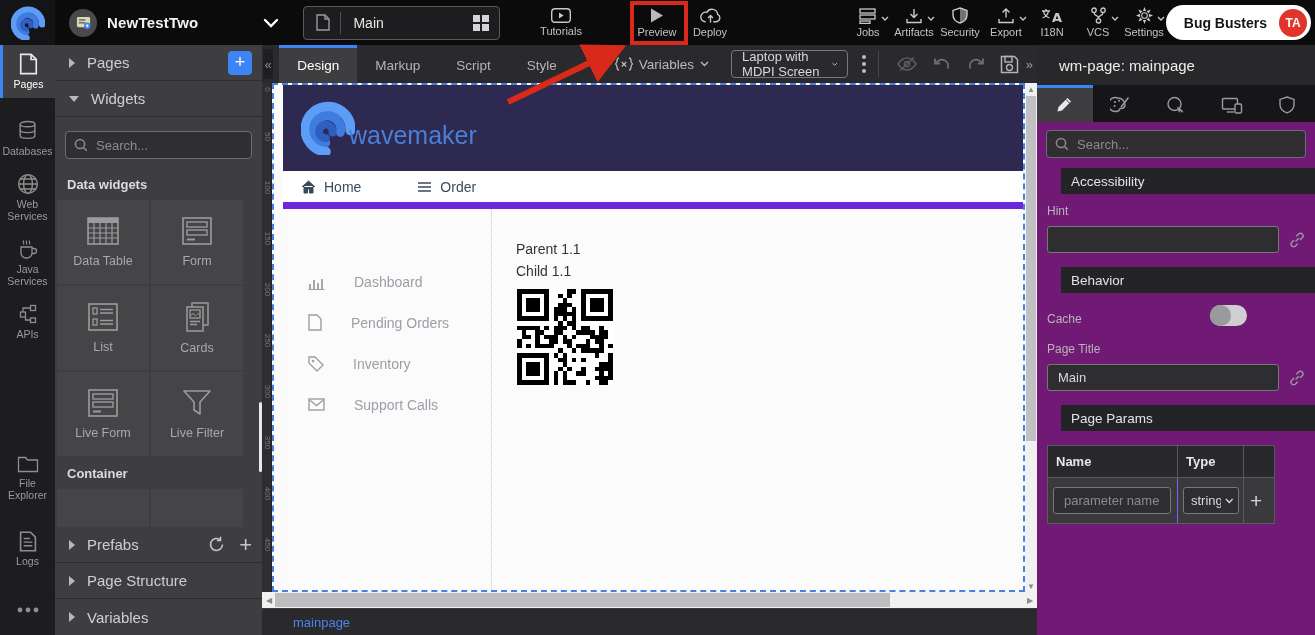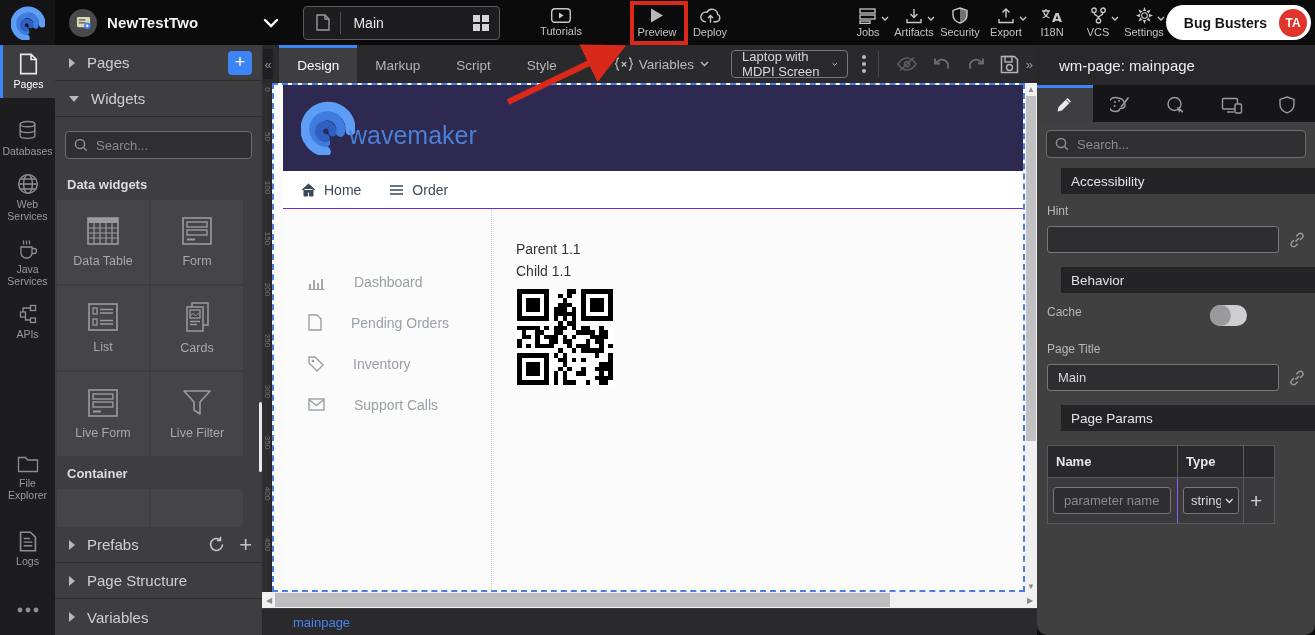--- a/index.html
+++ b/index.html
@@ -95,22 +95,22 @@
   .tool-ic { margin:0 7px; cursor:pointer; display:flex; align-items:center; }
   .expand-btn { margin-left:auto; margin-right:4px; color:#9a9a9c; font-size:13px; cursor:pointer; }
 
   .canvas-zone { height:509px; min-height:509px; display:flex; background:#2a2a2c; }
   .ruler { width:10px; background:#2e2e30; position:relative; border-right:1px solid #232325; }
   .r-tick { position:absolute; left:-2px; color:#77777a; font-size:8px; transform:rotate(90deg); transform-origin:center; width:14px; text-align:center; }
   .design-canvas { width:753px; background:#fafafa; position:relative; border:2px dashed #4a7fe0; overflow:hidden; }
   .dc-inner { position:absolute; left:9px; top:0; right:0; bottom:0; }
   .site-header { height:86px; background:#2d2950; display:flex; align-items:center; padding-left:18px; }
   .brandtext { color:#4b7fd6; font-size:25px; margin-left:-6px; margin-top:14px; }
-  .site-nav { height:38px; background:#fff; border-bottom:1px solid #6d28d9; display:flex; align-items:center;
-    padding-left:18px; gap:28px; }
+  .site-nav { height:38px; background:#fff; border-bottom:7px solid #6d28d9; display:flex; align-items:center;
+    padding-left:18px; gap:56px; }
   .nav-item { display:flex; align-items:center; gap:8px; color:#3a4a5c; font-size:14px; cursor:pointer; }
   .site-body { display:flex; height:381px; background:#fbfbfc; }
   .side-menu { width:209px; border-right:1px dotted #c8c8ca; padding-top:52px; }
   .menu-item { height:41px; display:flex; align-items:center; padding-left:25px; gap:29px; color:#9aa0a6;
     font-size:14px; cursor:pointer; }
   .page-content { flex:1; padding:32px 0 0 24px; }
   .pc-label { color:#333; font-size:14px; margin-bottom:6px; }
   .qr { margin-top:4px; width:98px; height:96px; background:#fff; }
 
   .vscroll { width:12px; background:#f1f1f1; display:flex; flex-direction:column; align-items:center; position:relative; }
@@ -119,40 +119,40 @@
   .vscroll .arr.down { position:absolute; bottom:0; }
   .hscroll { height:16px; min-height:16px; background:#f1f1f1; position:relative; display:flex; align-items:center; }
   .hscroll .arr { color:#8a8a8c; font-size:8px; width:14px; text-align:center; }
   .hscroll .arr.right { position:absolute; right:0; }
   .hscroll .thumb { position:absolute; left:13px; top:1px; width:615px; height:14px; background:#bdbdbf; }
   .bottombar { height:27px; min-height:27px; background:#2a2a2c; border-top:1px solid #3a3a3c;
     display:flex; align-items:center; padding-left:31px; }
   .btab { color:#4b82f0; font-size:13px; cursor:pointer; }
 
   
-  .rpanel { position:absolute; left:1037px; top:45px; width:278px; height:590px; background:#404040;
-    display:flex; flex-direction:column;border-radius:10px; }
+  .rpanel { position:absolute; left:1037px; top:45px; width:278px; height:590px; background:#701a75;
+    display:flex; flex-direction:column; }
   .rp-head { height:40px; min-height:40px; background:#28282a; color:#ededed; font-size:15px;
     display:flex; align-items:center; padding-left:22px; }
   .rp-tabs { height:37px; min-height:37px; display:flex; background:#161618; }
   .rp-tab { flex:1; display:flex; align-items:center; justify-content:center; cursor:pointer;
     border-top:3px solid transparent; }
   .rp-tab.active { background:#3e3e40; border-top:3px solid #3d85f5; }
   .rp-search { padding:8px 9px 10px; }
   .rp-search .searchwrap { margin:0; }
   .rsect { background:#242426; color:#e3e3e5; font-size:13.5px; padding:5px 10px; height:26px;
     display:flex; align-items:center;margin-left:24px; }
   .field { padding:10px 10px 14px; }
   .field .flabel { color:#b7b7b9; font-size:12px; margin-bottom:8px; }
   .frow { display:flex; align-items:center; gap:10px; }
   .tinput { flex:1; height:27px; background:#2e2e30; border:1px solid #77777a; border-radius:3px;
     color:#d8d8da; font-size:13px; padding:0 10px; outline:none; font-family:inherit; }
   .tinput::placeholder { color:#8b8b8d; }
   .linkic { cursor:pointer; display:flex; }
-  .cache-row { display:flex; align-items:flex-start; padding:12px 10px 6px; }
+  .cache-row { display:flex; align-items:flex-end; padding:12px 10px 6px; }
   .cache-row .flabel { color:#b7b7b9; font-size:12px; }
   .toggle { margin-left:auto; margin-right:58px; width:37px; height:21px; border-radius:11px; background:#cfcfd1;
     position:relative; cursor:pointer; }
   .toggle .knob { position:absolute; left:0; top:0; width:21px; height:21px; border-radius:50%; background:#9a9a9c; }
   .pp-table { margin:14px 10px; width:228px; border:1px solid #5a5a5c; }
   .pp-hrow { display:flex; background:#29292b; border-bottom:1px solid #5a5a5c; }
   .pp-hcell { color:#e6e6e8; font-size:13px; font-weight:bold; padding:8px 8px; }
   .pp-hcell.c1 { width:130px; border-right:1px solid #5a5a5c; }
   .pp-hcell.c2 { width:66px; border-right:1px solid #5a5a5c; }
   .pp-brow { display:flex; align-items:center; background:#3a3a3c; }

